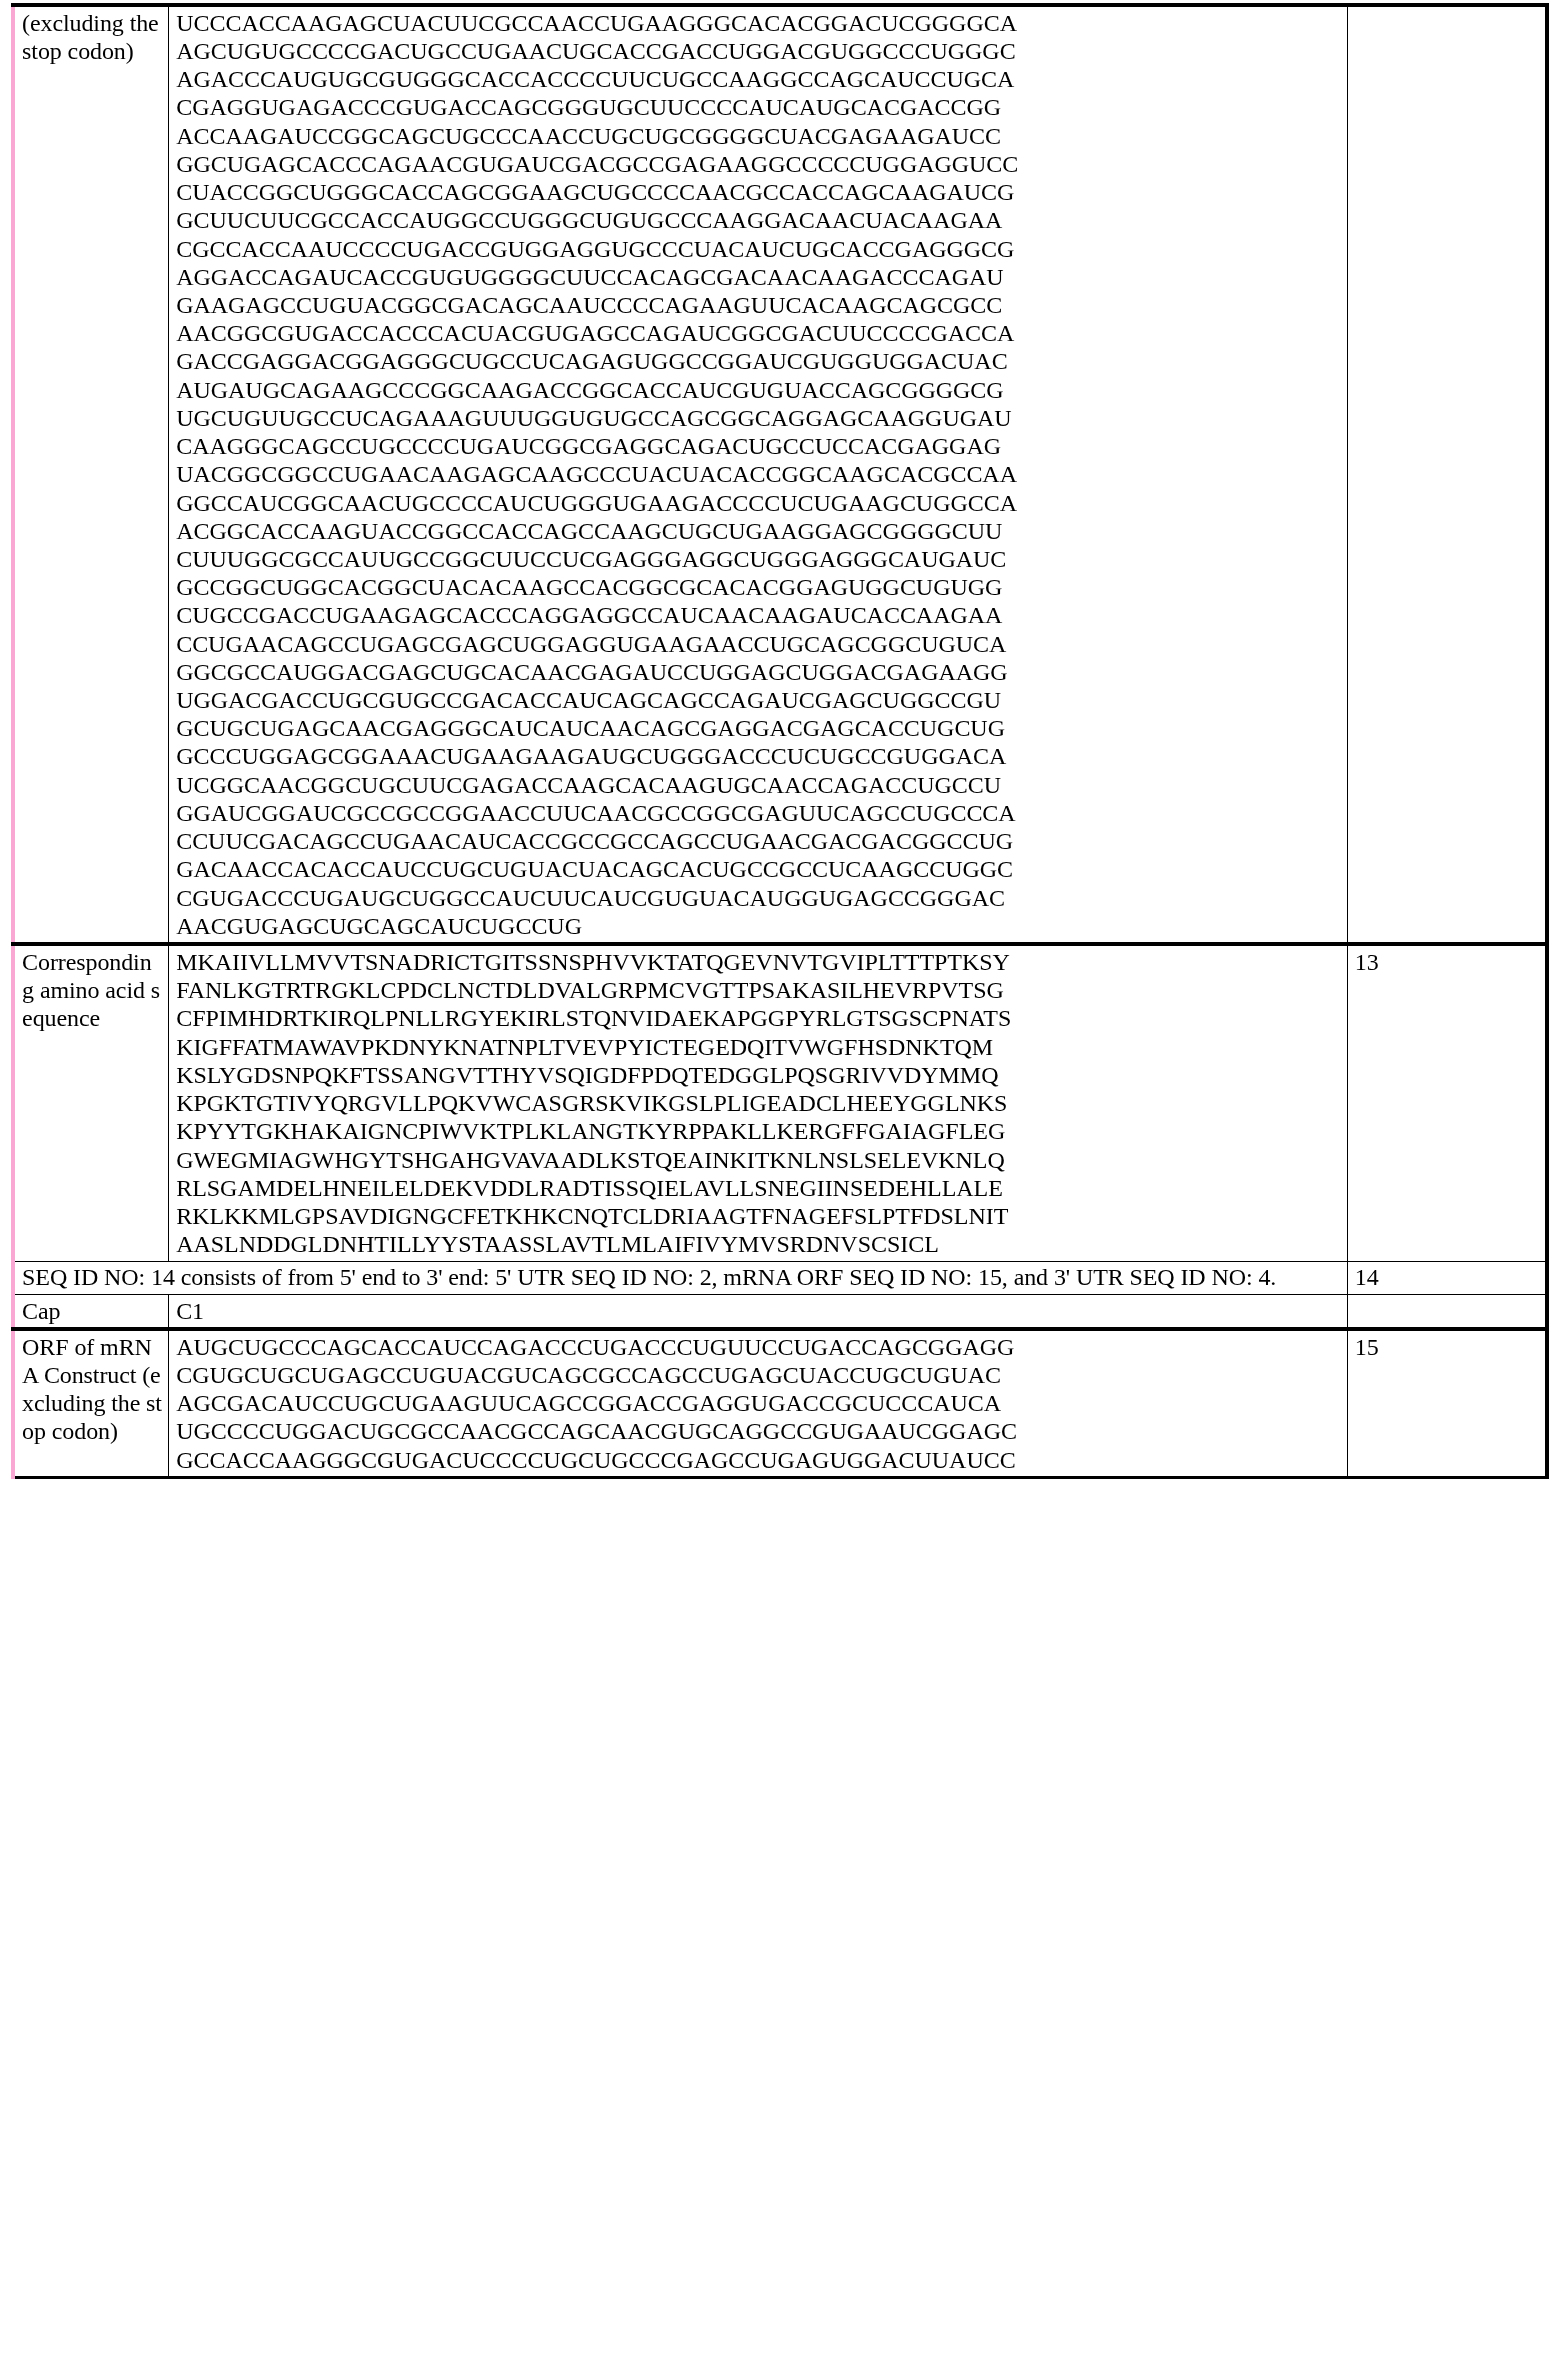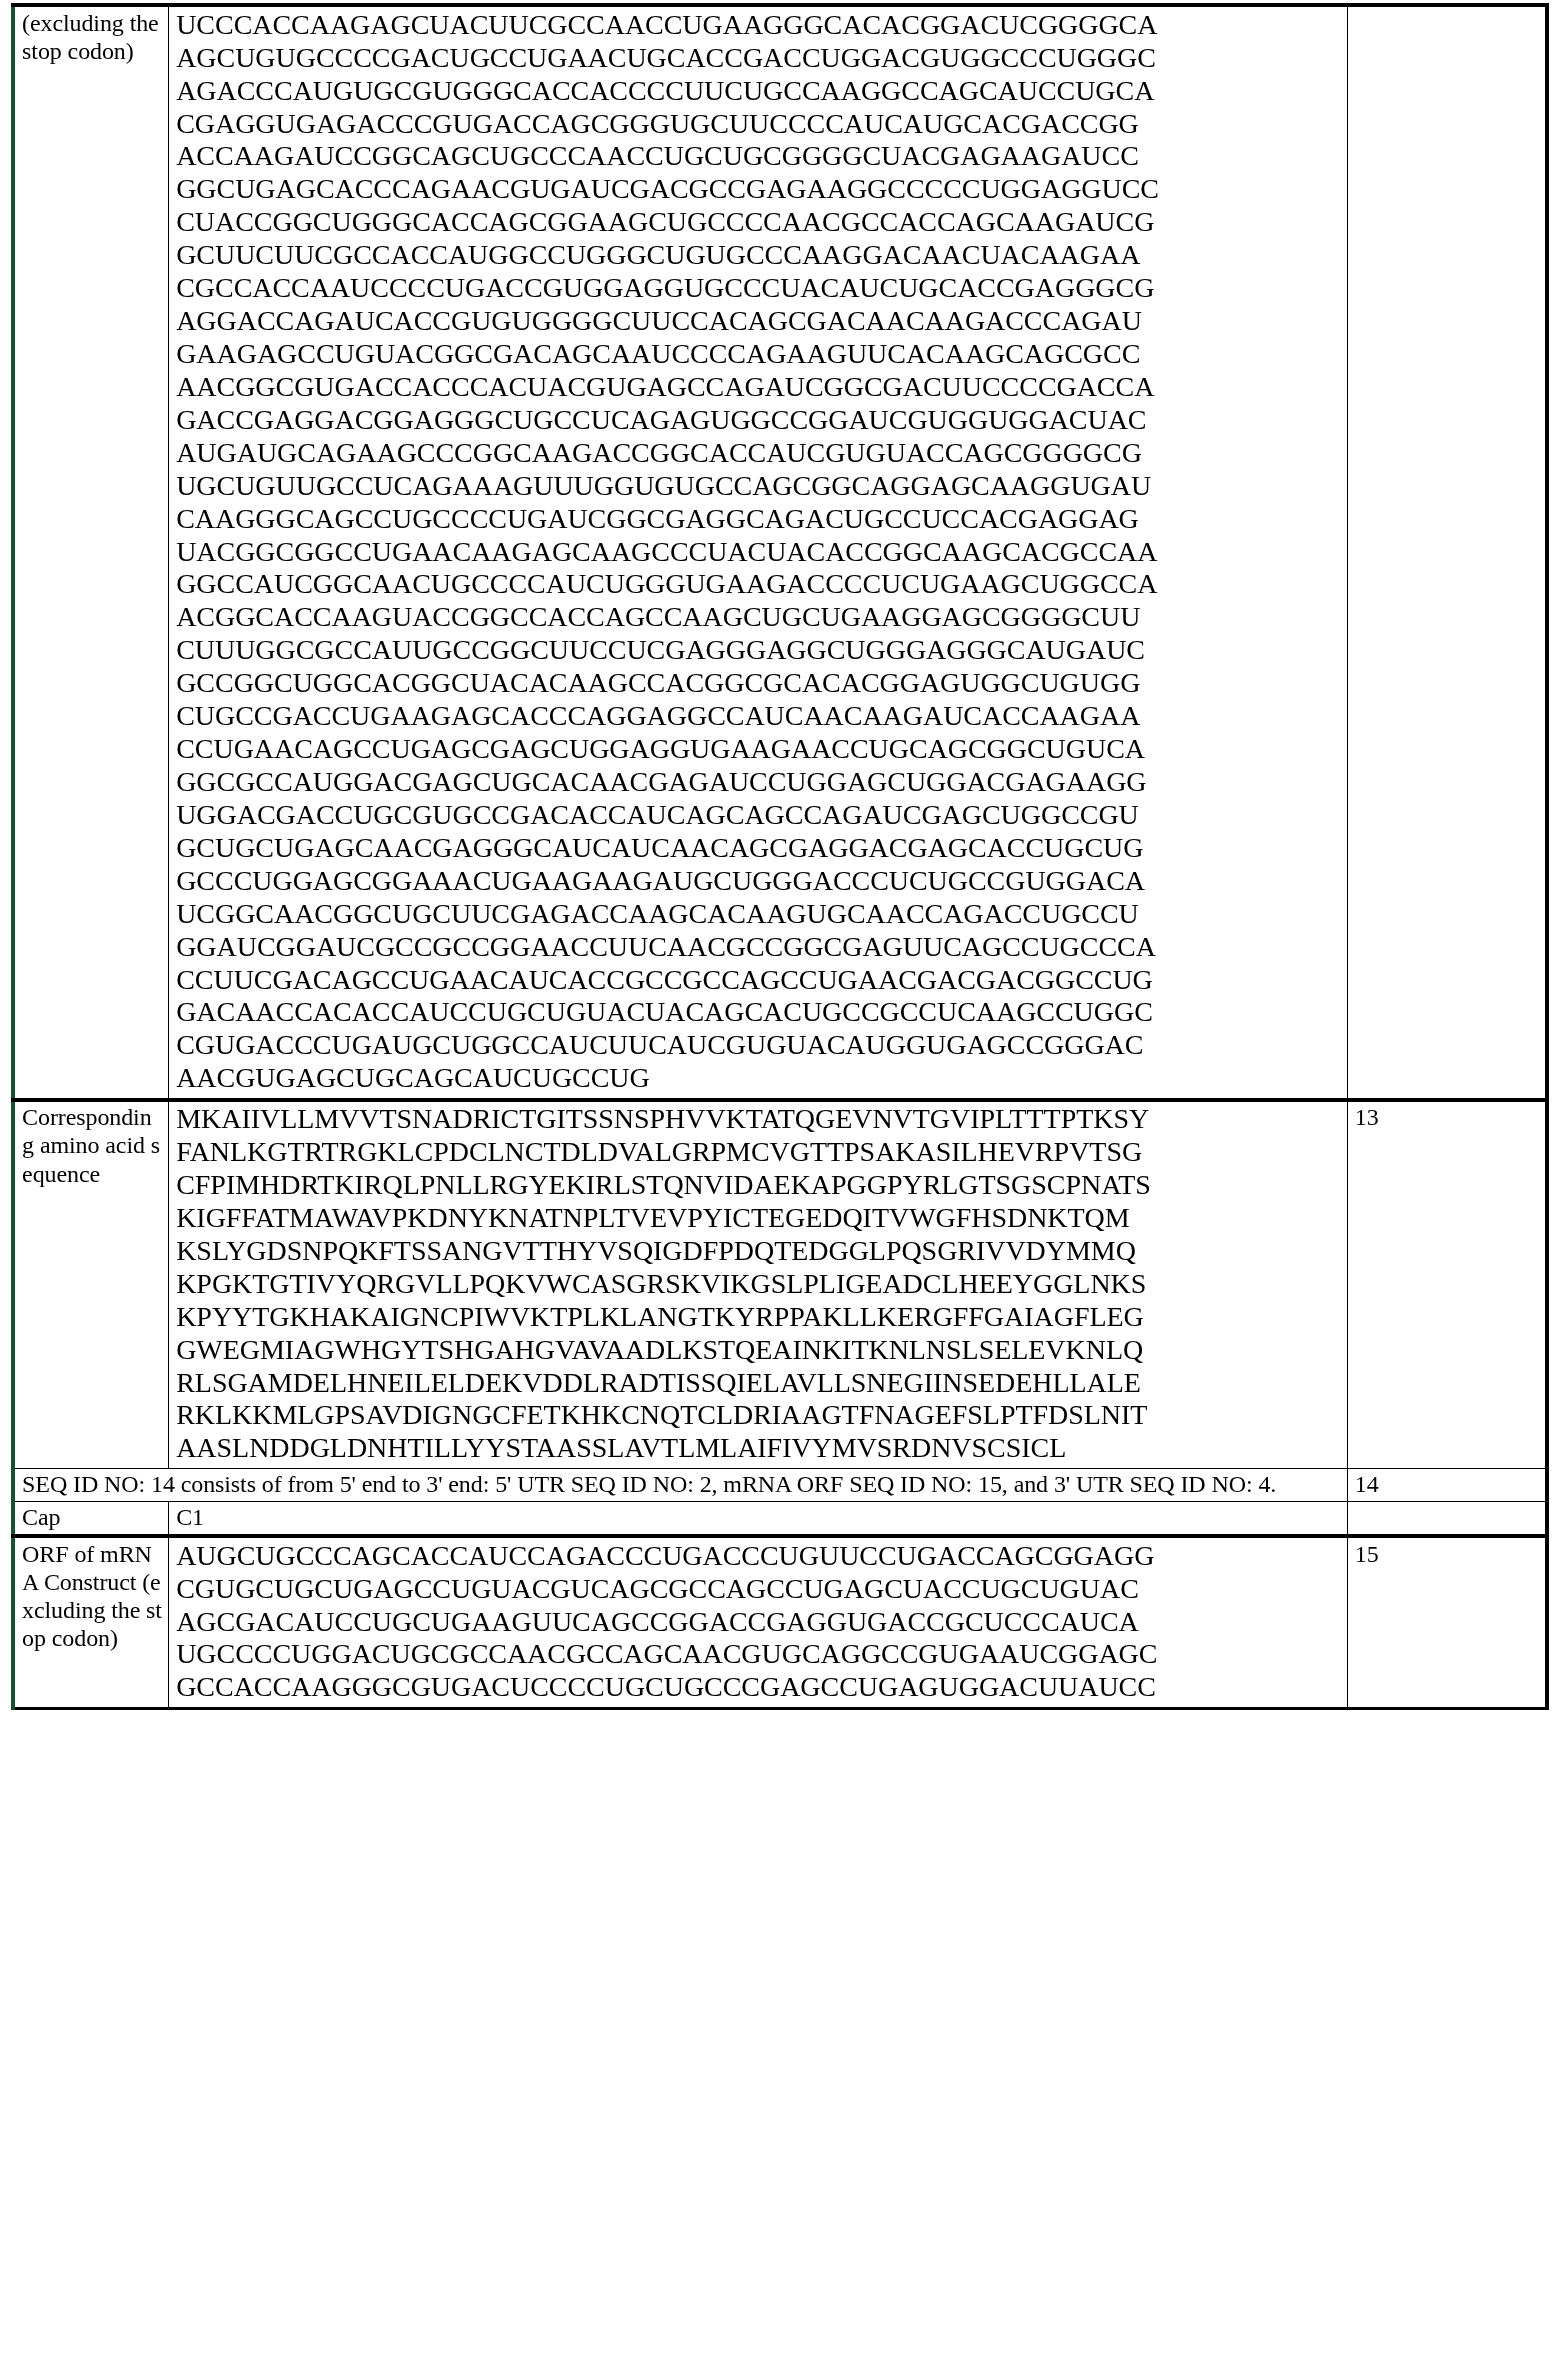--- a/index.html
+++ b/index.html
@@ -19,21 +19,21 @@
     width: 1560px;
     height: 2354px;
     box-sizing: border-box;
     padding: 3.2px 11px 0 11px;
     overflow: hidden;
   }
   table.seqtable {
     width: 100%;
     border-collapse: collapse;
     table-layout: fixed;
-    border-left: 4px solid #14532d;
+    border-left: 4px solid #f9a8d4;
     border-right: 4px solid #000;
   }
   table.seqtable td {
     border: 1.6px solid #000;
     vertical-align: top;
     padding: 1.6px 5.6px 2.4px 7.1px;
     font-size: 24px;
     line-height: 1.175;
     letter-spacing: -0.1px;
     word-break: break-all;
@@ -52,21 +52,21 @@
   td.seqno {
     word-break: normal;
     padding-left: 6.4px;
   }
   td.mono-seq {
     white-space: normal;
   }
   td.mono-seq .seqline {
     display: block;
     white-space: pre;
-    font-size: 28px;
+    font-size: 24px;
     line-height: 1.176;
     letter-spacing: -0.04px;
   }
   td.text-body {
     word-break: normal;
     overflow-wrap: normal;
   }
   
   tr.heavy-above > td {
     border-top: 4px solid #000;

